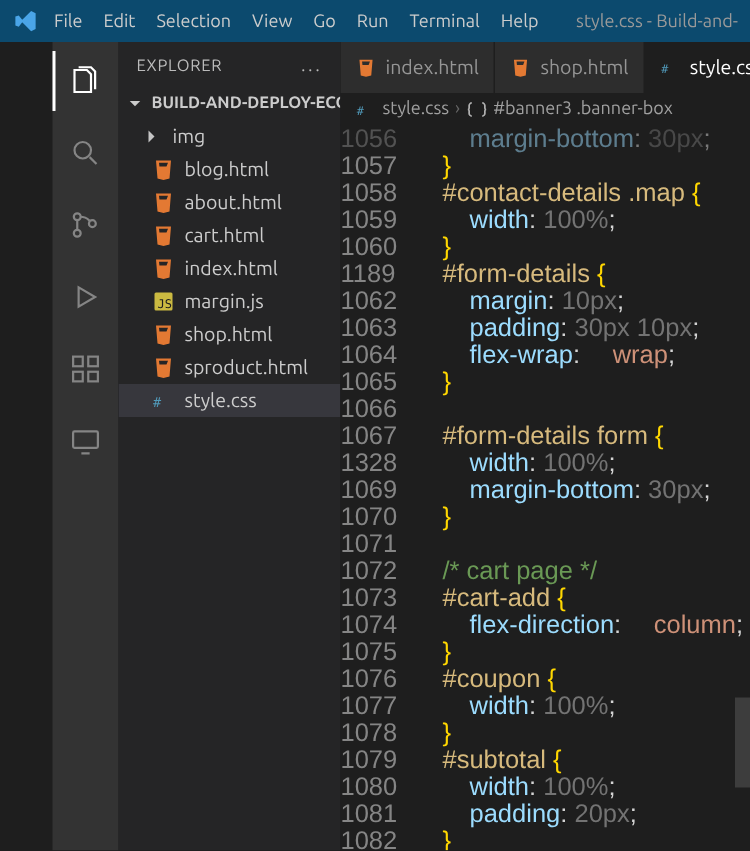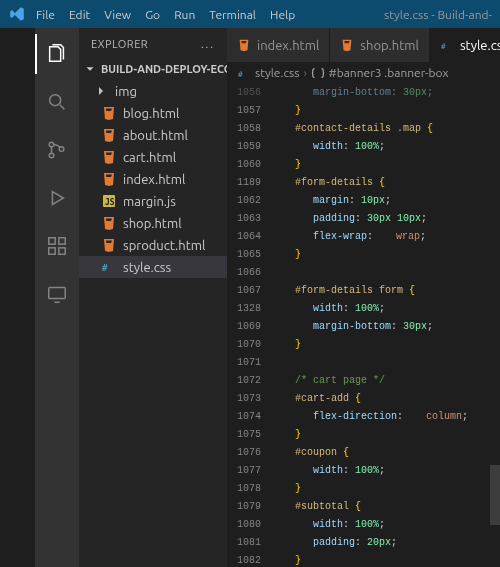--- a/index.html
+++ b/index.html
@@ -67,21 +67,21 @@
     font-size:11px; font-weight:bold; color:#ccc; cursor:pointer;
     white-space:nowrap; overflow:hidden;
   }
   .chev { width:14px; height:14px; flex:0 0 auto; display:flex; align-items:center; justify-content:center;}
   .tree { padding-top:2px; }
   .tree .item {
     display:flex; align-items:center; gap:6px; padding:2px 0 2px 22px;
     height:22px; cursor:pointer; font-size:13px; color:#ccc;
   }
   .tree .item.selected { background:#37373d; }
-  .tree .item .ficon { width:16px; height:16px; display:flex; align-items:center; justify-content:center;font-weight:bold;}
+  .tree .item .ficon { width:16px; height:16px; display:flex; align-items:center; justify-content:center;}
   .tree .folder { padding-left:14px; }
   .tree .item span.label { white-space:nowrap; overflow:hidden; text-overflow:ellipsis; }
   
   .ic-html { color:#e37933; }
   .ic-js   { color:#cbba41; }
   .ic-css  { color:#519aba; }
   .ic-folder { color:#c5c5c5; }
   
   .editor {
     flex:1; display:flex; flex-direction:column; background:#1e1e1e; overflow:hidden;
@@ -99,29 +99,29 @@
   .tab .close { width:14px; height:14px; display:flex; align-items:center; justify-content:center; color:#c5c5c5;}
   
   .breadcrumb {
     height:22px; display:flex; align-items:center; gap:4px;
     padding:0 10px; font-size:12px; color:#a0a0a0; background:#1e1e1e;
     border-bottom:1px solid #1e1e1e;
   }
   .breadcrumb .sep { color:#666; }
   .breadcrumb .ficon { width:14px; height:14px; display:flex; }
   
-  .codewrap { flex:1; display:flex; overflow:hidden; font-family: Liberation Mono, monospace; font-size:10px; line-height:18px;}
+  .codewrap { flex:1; display:flex; overflow:hidden; font-family: Liberation Sans, sans-serif; font-size:17px; line-height:18px;}
   .gutter {
     width:44px; background:#1e1e1e; color:#858585; text-align:right;
     padding:0 10px 0 0;
   }
   .code { flex:1; padding-left:6px; white-space:pre; color:#d4d4d4; }
   .tok-sel  { color:#d7ba7d; } 
   .tok-prop { color:#9cdcfe; } 
-  .tok-num  { color:#86efac; }
+  .tok-num  { color:#737373; }
   .tok-val  { color:#ce9178;margin-left:17px; } 
   .tok-punc { color:#d4d4d4; }
   .tok-brace{ color:#ffd700; } 
   .tok-comm { color:#6a9955; }
   .indent1 { padding-left: 18px; display:inline-block;}
   .indent2 { padding-left: 36px; display:inline-block;}
   
   .vscrollbar {
     position:absolute; top:85px; right:0; width:10px; height:470px;
   }
@@ -133,20 +133,21 @@
 
 <div class="titlebar">
   <div class="logo">
     <svg viewBox="0 0 24 24" fill="#4aa5e8">
         <path d="M17 3l4 2v14l-4 2-9-9 9-9zM3 8l3-1 4 5-4 5-3-1v-8z"></path>
       </svg>
   </div>
   <div class="menu" id="menu-bar">
       <span>File</span>
       <span>Edit</span>
+      <span>Selection</span>
       <span>View</span>
       <span>Go</span>
       <span>Run</span>
       <span>Terminal</span>
       <span>Help</span>
     </div>
   <div class="wtitle">style.css - Build-and-</div>
 </div>
 
 <div class="main">

